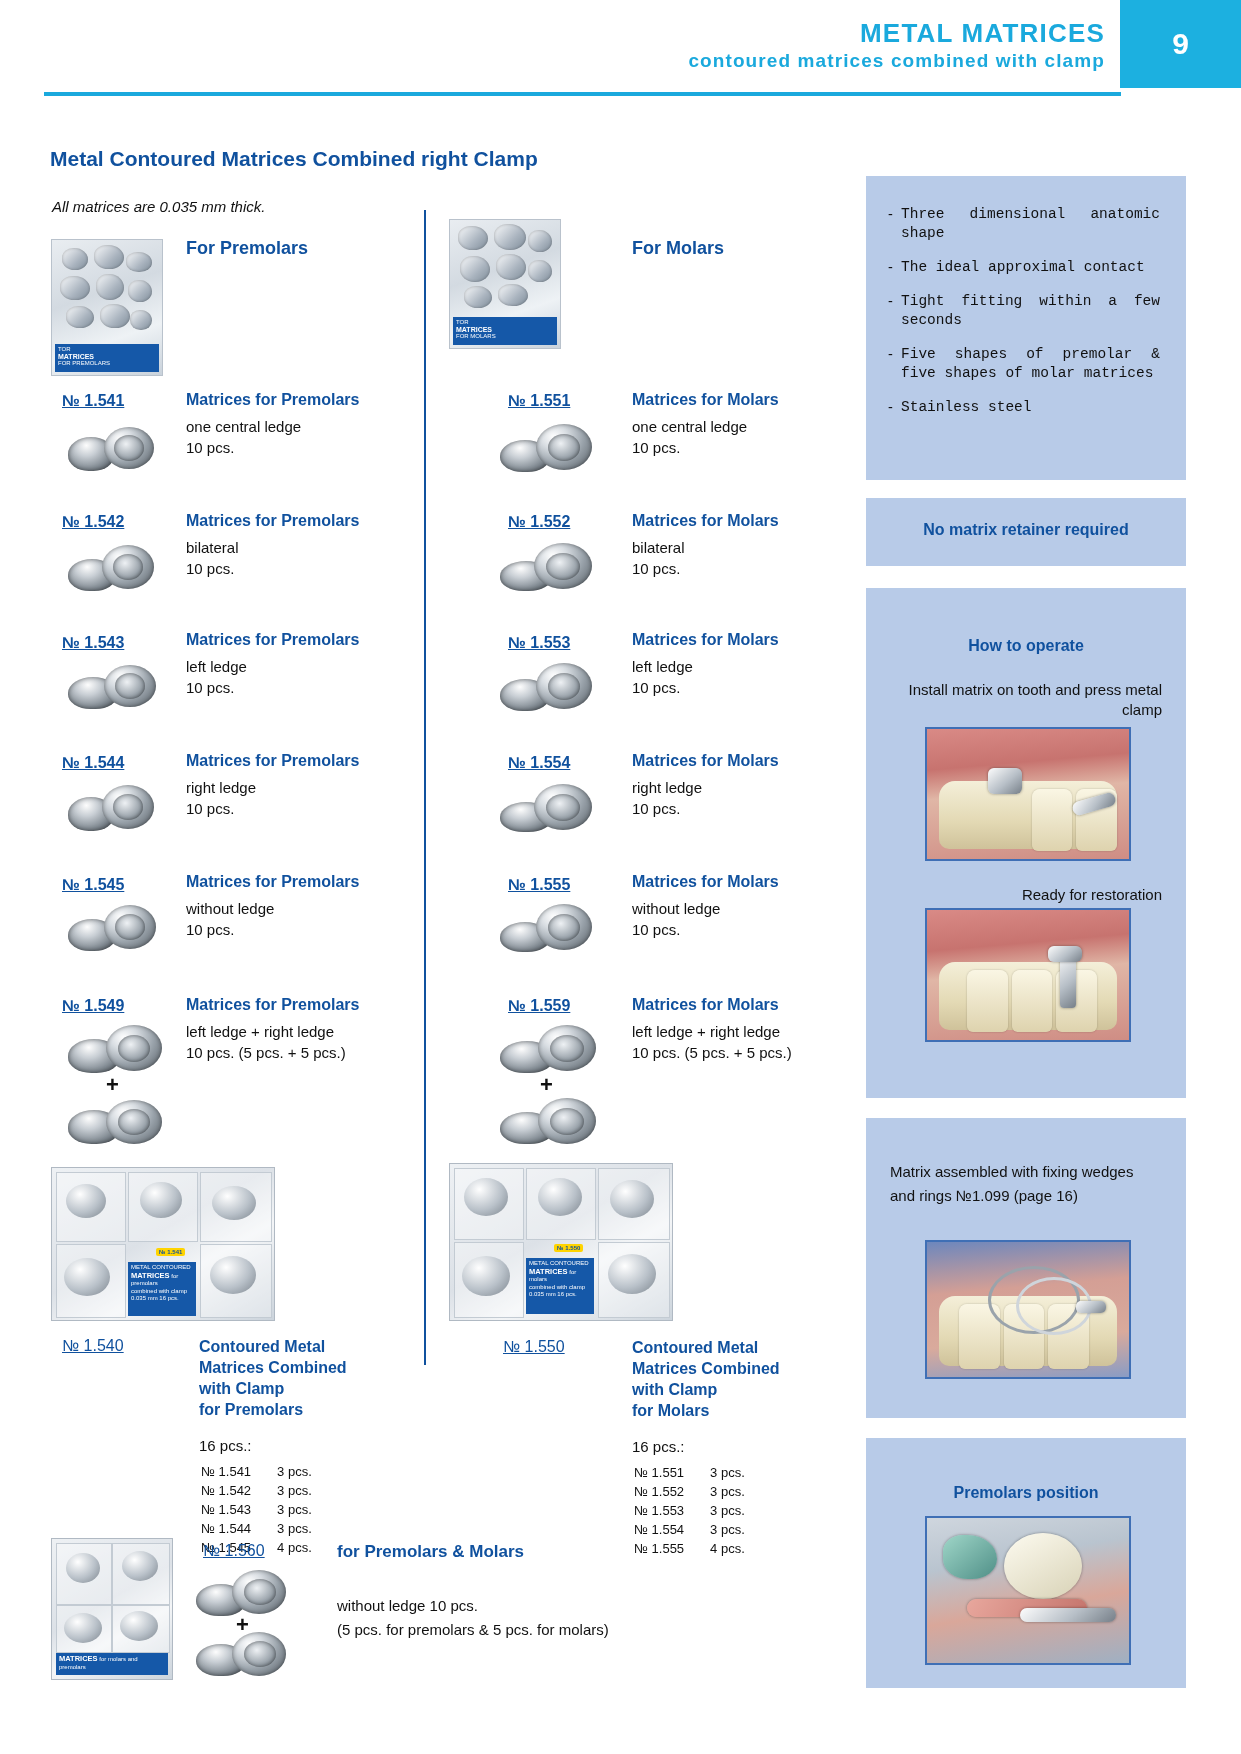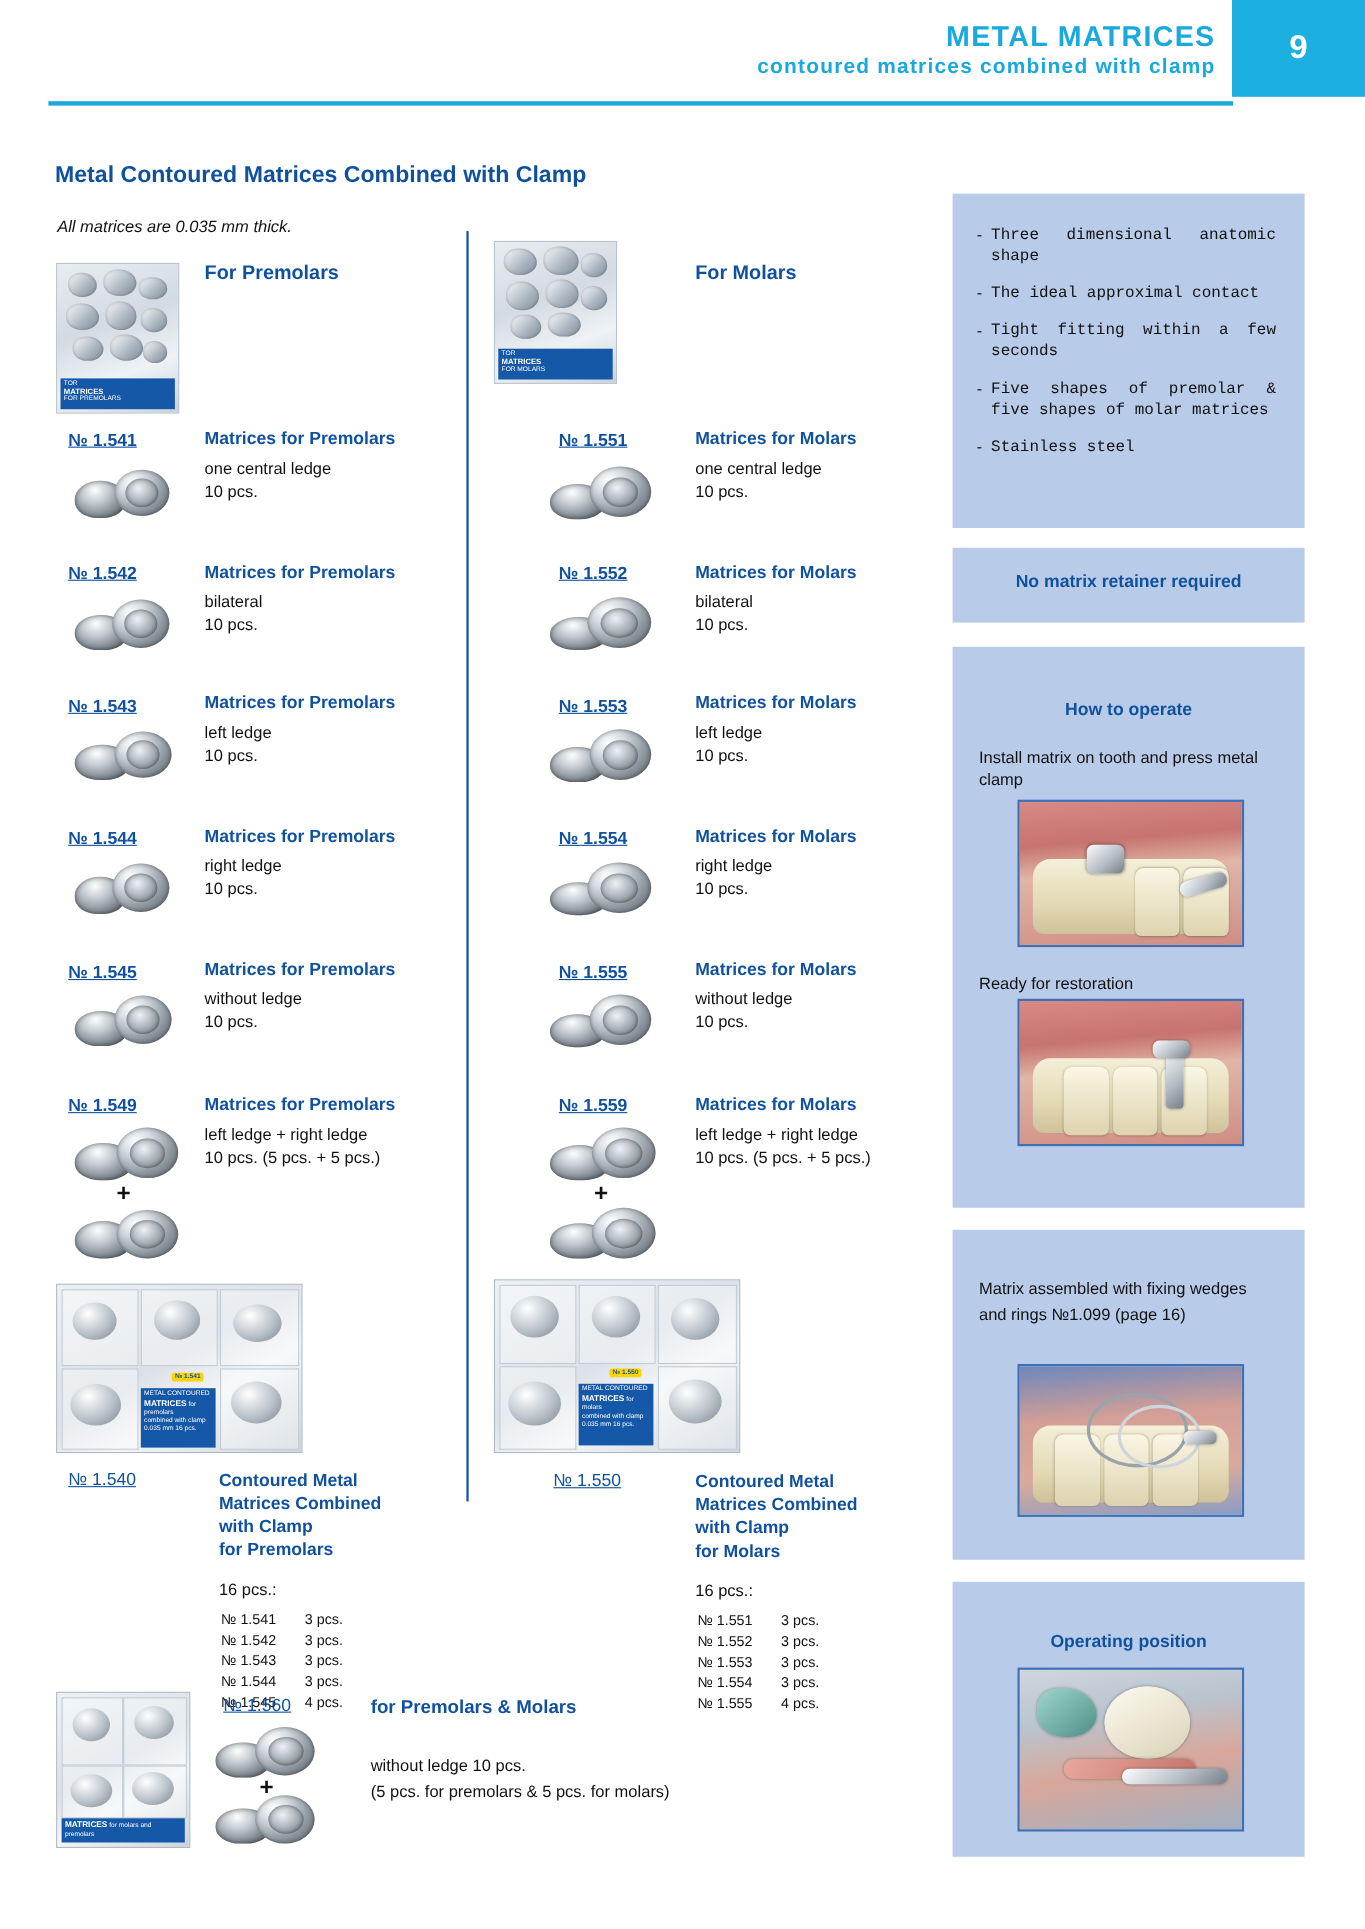--- a/index.html
+++ b/index.html
@@ -143,21 +143,21 @@
     position:absolute;left:888px;top:205px;width:272px;
     font-size:14.5px;color:#111;line-height:19px;
   }
   .feature-item{margin-bottom:15px;display:flex;}
   .feature-dash{width:13px;flex:0 0 13px;}
   .feature-text{flex:1;text-align:justify;font-family:Liberation Mono, monospace;}
   .side-strong{
     position:absolute;font-size:16px;font-weight:bold;color:#10519e;text-align:center;
   }
   .side-label{
-    position:absolute;font-size:15px;color:#111;text-align:left;line-height:20px;
+    position:absolute;font-size:15px;color:#111;text-align:right;line-height:20px;
   }
   .clin-photo{position:absolute;border:2px solid #3f6fb5;overflow:hidden;}
   .clin-photo .gum{
     position:absolute;left:0;top:0;right:0;bottom:0;
     background:linear-gradient(175deg,#d98a86 0%,#c7736f 28%,#e0b6a6 48%,#cf8d84 100%);
   }
   .clin-photo .teeth{
     position:absolute;left:6%;bottom:8%;width:88%;height:52%;
     background:linear-gradient(180deg,#f4efd9 0%,#e3d9b4 60%,#cfc29a 100%);
     border-radius:16px 16px 10px 10px;
@@ -194,21 +194,21 @@
     <div class="header-titles">
       <div class="header-title">METAL MATRICES</div>
       <div class="header-sub">contoured matrices combined with clamp</div>
     </div>
     <div class="page-num-box">
       <div class="page-num">9</div>
     </div>
     <div class="header-rule"></div>
   </div>
 
-  <div class="main-title">Metal Contoured Matrices Combined with Clamp</div>
+  <div class="main-title">Metal Contoured Matrices Combined right Clamp</div>
   <div class="subtitle">All matrices are 0.035 mm thick.</div>
 
   <div class="col-divider"></div>
 
   <div class="boxphoto" style="left:51px;top:239px;width:110px;height:135px;">
     <div class="blob" style="left:10px;top:8px;width:26px;height:22px;"></div>
     <div class="blob" style="left:42px;top:5px;width:30px;height:24px;"></div>
     <div class="blob" style="left:74px;top:12px;width:26px;height:20px;"></div>
     <div class="blob" style="left:8px;top:36px;width:30px;height:24px;"></div>
     <div class="blob" style="left:44px;top:34px;width:28px;height:26px;"></div>
@@ -598,21 +598,21 @@
     <div class="teeth"></div>
     <div class="tooth" style="left:16%;"></div>
     <div class="tooth" style="left:38%;"></div>
     <div class="tooth" style="left:60%;"></div>
     <div class="metal" style="left:30%;top:18%;width:86px;height:62px;border-radius:50%;background:none;border:3px solid #9aa3ab;box-shadow:none;"></div>
     <div class="metal" style="left:44%;top:26%;width:70px;height:52px;border-radius:50%;background:none;border:3px solid #cfd5db;box-shadow:none;"></div>
     <div class="metal" style="left:74%;top:44%;width:30px;height:12px;border-radius:5px;"></div>
   </div>
 
   <div class="side-box" style="left:866px;top:1438px;width:320px;height:250px;"></div>
-  <div class="side-strong" style="left:866px;top:1484px;width:320px;">Operating position</div>
+  <div class="side-strong" style="left:866px;top:1484px;width:320px;">Premolars position</div>
   <div class="clin-photo op" style="left:925px;top:1516px;width:202px;height:145px;">
     <div class="gum"></div>
     <div class="metal" style="left:8%;top:12%;width:54px;height:44px;border-radius:40% 60% 50% 50%;background:linear-gradient(140deg,#9fd6c8,#4f8f87);"></div>
     <div class="metal" style="left:38%;top:10%;width:78px;height:66px;border-radius:50%;background:linear-gradient(150deg,#fdfbf0,#d8d2b6);"></div>
     <div class="metal" style="left:20%;top:56%;width:120px;height:18px;border-radius:9px;background:linear-gradient(120deg,#e8a79d,#c4746c);"></div>
     <div class="metal" style="left:46%;top:62%;width:96px;height:14px;border-radius:7px;"></div>
   </div>
 
 </div>
 

